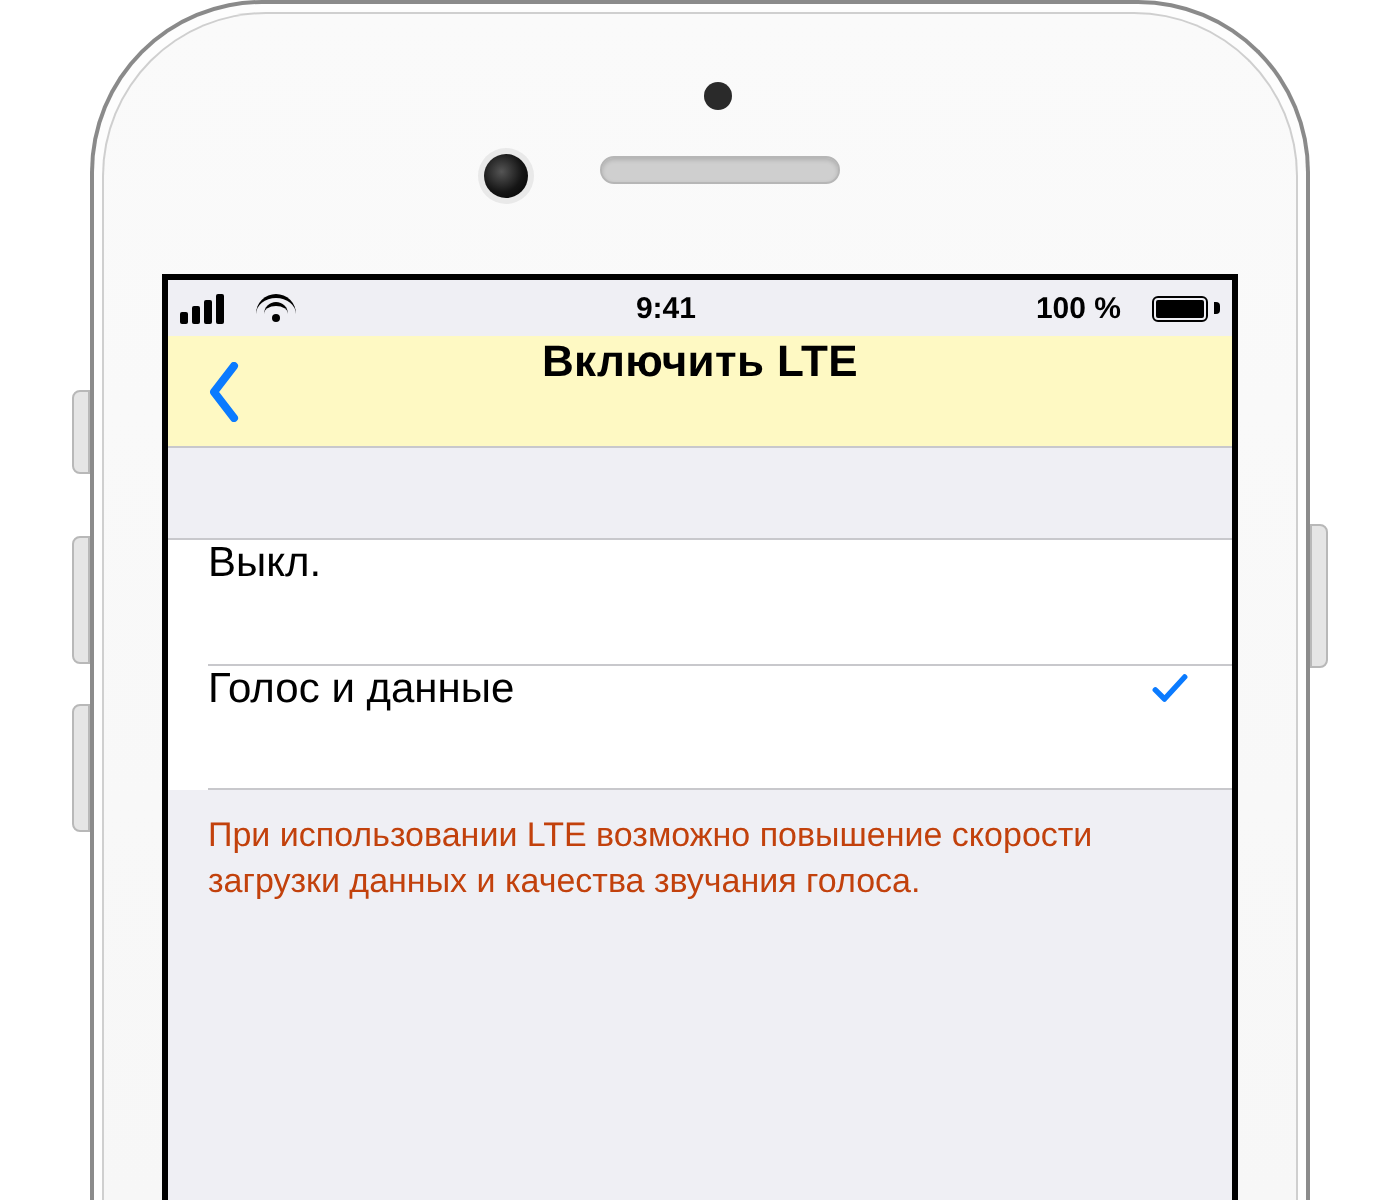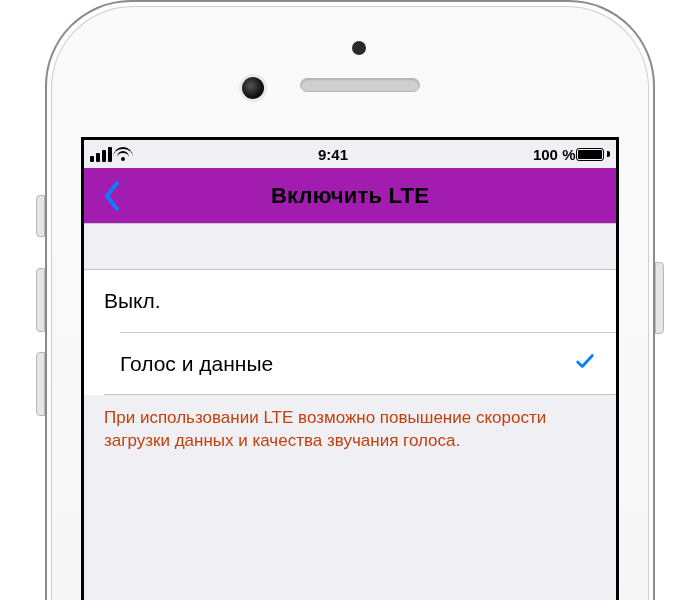--- a/index.html
+++ b/index.html
@@ -44,50 +44,50 @@
   .screen {
     position: absolute;
     left: 29px; right: 29px; top: 130px; height: 640px;
     background: #efeff4;
     border: 3px solid #000;
     overflow: hidden;
   }
 
   
   .status { height: 28px; display: flex; align-items: center; justify-content: space-between; padding: 0 6px; font-size: 15px; font-weight: 600; color: #000; }
-  .status .left, .status .right { display: flex; align-items: center; gap: 1px; }
+  .status .left, .status .right { display: flex; align-items: center; gap: 16px; }
   .signal { display: flex; align-items: flex-end; gap: 2px; }
   .signal i { width: 4px; background:#000; display:block; border-radius:1px; }
   .signal i:nth-child(1){height:6px} .signal i:nth-child(2){height:9px} .signal i:nth-child(3){height:12px} .signal i:nth-child(4){height:15px}
   .wifi { position: relative; width: 20px; height: 15px; }
   .wifi::before, .wifi::after, .wifi span {
     content:""; position:absolute; border:2px solid #000; border-bottom:none; border-left:none; border-right:none; border-radius:50%;
   }
   .wifi .a1{ left:0; top:0; width:20px; height:20px; border-width:2.5px 0 0 0;}
   .wifi .a2{ left:4px; top:4px; width:12px; height:12px; border-width:2.5px 0 0 0;}
   .wifi .dot{ left:8px; top:10px; width:4px; height:4px; background:#000; border:none; border-radius:50%;}
   .battery { display:flex; align-items:center; gap:3px; }
   .batt-body{ width:28px; height:13px; border:1.5px solid #000; border-radius:3px; position:relative; }
   .batt-body::after{ content:""; position:absolute; left:1px; top:1px; bottom:1px; right:1px; background:#000; border-radius:1px;}
   .batt-cap{ width:2.5px; height:6px; background:#000; border-radius:0 2px 2px 0;}
 
   
-  .navbar { height: 56px; background:#a21caf; border-bottom:1px solid #c8c8cc; display:flex; align-items:center; justify-content:center; position:relative; }
+  .navbar { height: 56px; background:#fef9c3; border-bottom:1px solid #c8c8cc; display:flex; align-items:flex-start; justify-content:center; position:relative; }
   .navbar .title { font-size: 22px; font-weight:600; color:#000; letter-spacing:.2px; }
   .back { position:absolute; left:8px; top:0; bottom:0; width:40px; display:flex; align-items:center; justify-content:center; }
   .back svg { width:18px; height:30px; }
 
   
   .section-gap { height: 46px; background:#efeff4; border-bottom:1px solid #c8c8cc; border-top:1px solid #c8c8cc; }
   .section-gap.first { border-top:none; }
 
   
   .list { background:#fff; }
-  .row { height:62px; padding:0 20px; display:flex; align-items:center; justify-content:space-between; font-size:21px; color:#000; }
-  .row + .row { border-top:1px solid #c8c8cc; margin-left:36px; padding-left:0; }
+  .row { height:62px; padding:0 20px; display:flex; justify-content:space-between; font-size:21px; color:#000; }
+  .row + .row { border-top:1px solid #c8c8cc; margin-left:20px; padding-left:0; }
   .list::after{ content:""; display:block; border-top:1px solid #c8c8cc; margin-left:20px; }
   .check svg{ width:22px; height:22px; }
 
   
   .footer-note { padding: 12px 20px 30px; color:#c2410c; font-size:17px; line-height:1.35; }
 
 </style>
 </head>
 <body>
 

